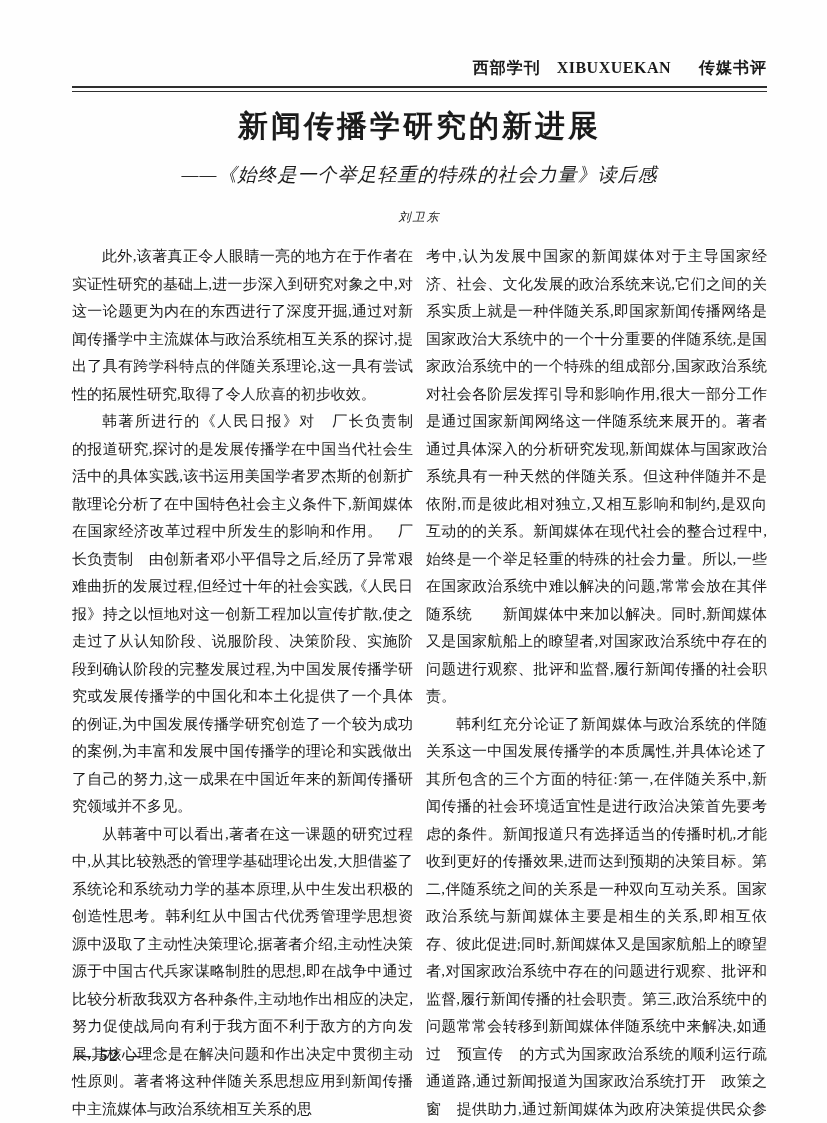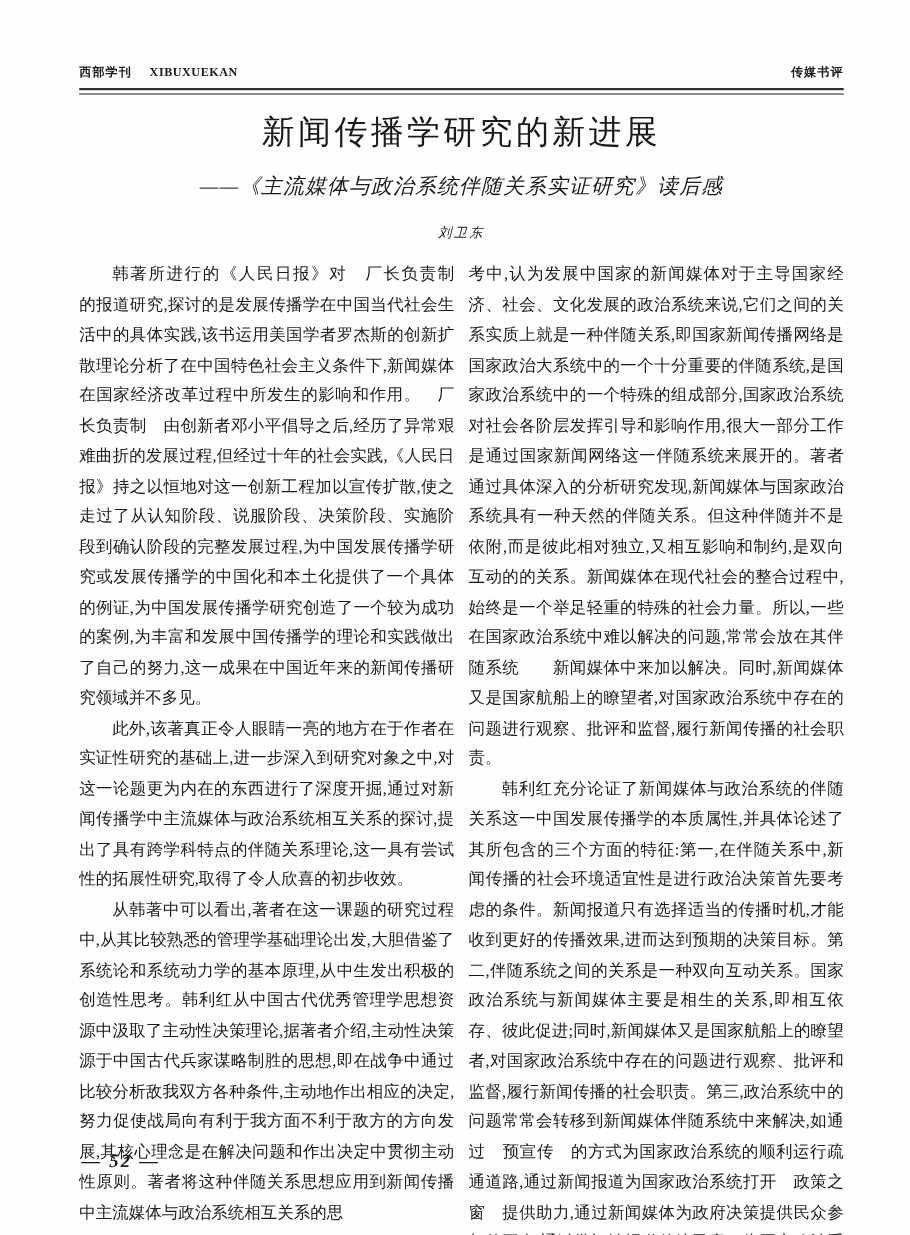--- a/index.html
+++ b/index.html
@@ -10,39 +10,39 @@
     margin: 0 auto;
     background: #fefefe;
     color: #1b1b1b;
     font-family: "Liberation Serif", "DejaVu Serif", serif;
     box-sizing: border-box;
     padding: 58px 60px 0 72px;
     overflow: hidden;
   }
   .header-row {
     display: flex;
-    justify-content: space-between;
+    justify-content: flex-end;
     align-items: flex-end;
-    font-size: 11px;
+    font-size: 16px;
     font-weight: bold;
   }
   .journal-name { letter-spacing: 1px; }
   .journal-en { margin-left: 16px; letter-spacing: 0.5px; }
   .section-label { letter-spacing: 1px; margin-left: 28px; }
   .rule-double {
     margin-top: 7px;
     height: 3px;
     border-top: 2px solid #2e2e2e;
     border-bottom: 1px solid #2e2e2e;
   }
   .article-title {
     margin: 14px 0 0 0;
     text-align: center;
     font-size: 30px;
-    font-weight: 400;
+    font-weight: 700;
     letter-spacing: 3px;
   }
   .article-subtitle {
     margin-top: 15px;
     text-align: center;
     font-size: 19px;
     font-style: italic;
     letter-spacing: 1px;
   }
   .article-author {
@@ -85,28 +85,28 @@
     <span class="journal-name">
       <span>西部学刊</span><span class="journal-en">XIBUXUEKAN</span>
     </span>
     <span class="section-label">传媒书评</span>
   </div>
 
   <div class="rule-double"></div>
 
   <h1 class="article-title">新闻传播学研究的新进展</h1>
 
-  <div class="article-subtitle">——《主流媒体与政治系统伴随关系实证研究》读后感</div>
+  <div class="article-subtitle">——《始终是一个举足轻重的特殊的社会力量》读后感</div>
 
   <div class="article-author">刘卫东</div>
 
   <div class="body-cols">
     <div class="col">
+      <p class="p-indent">此外,该著真正令人眼睛一亮的地方在于作者在实证性研究的基础上,进一步深入到研究对象之中,对这一论题更为内在的东西进行了深度开掘,通过对新闻传播学中主流媒体与政治系统相互关系的探讨,提出了具有跨学科特点的伴随关系理论,这一具有尝试性的拓展性研究,取得了令人欣喜的初步收效。</p>
       <p class="p-indent">韩著所进行的《人民日报》对　厂长负责制　的报道研究,探讨的是发展传播学在中国当代社会生活中的具体实践,该书运用美国学者罗杰斯的创新扩散理论分析了在中国特色社会主义条件下,新闻媒体在国家经济改革过程中所发生的影响和作用。　厂长负责制　由创新者邓小平倡导之后,经历了异常艰难曲折的发展过程,但经过十年的社会实践,《人民日报》持之以恒地对这一创新工程加以宣传扩散,使之走过了从认知阶段、说服阶段、决策阶段、实施阶段到确认阶段的完整发展过程,为中国发展传播学研究或发展传播学的中国化和本土化提供了一个具体的例证,为中国发展传播学研究创造了一个较为成功的案例,为丰富和发展中国传播学的理论和实践做出了自己的努力,这一成果在中国近年来的新闻传播研究领域并不多见。</p>
-      <p class="p-indent">此外,该著真正令人眼睛一亮的地方在于作者在实证性研究的基础上,进一步深入到研究对象之中,对这一论题更为内在的东西进行了深度开掘,通过对新闻传播学中主流媒体与政治系统相互关系的探讨,提出了具有跨学科特点的伴随关系理论,这一具有尝试性的拓展性研究,取得了令人欣喜的初步收效。</p>
       <p class="p-indent">从韩著中可以看出,著者在这一课题的研究过程中,从其比较熟悉的管理学基础理论出发,大胆借鉴了系统论和系统动力学的基本原理,从中生发出积极的创造性思考。韩利红从中国古代优秀管理学思想资源中汲取了主动性决策理论,据著者介绍,主动性决策源于中国古代兵家谋略制胜的思想,即在战争中通过比较分析敌我双方各种条件,主动地作出相应的决定,努力促使战局向有利于我方面不利于敌方的方向发展,其核心理念是在解决问题和作出决定中贯彻主动性原则。著者将这种伴随关系思想应用到新闻传播中主流媒体与政治系统相互关系的思</p>
     </div>
     <div class="col">
       <p>考中,认为发展中国家的新闻媒体对于主导国家经济、社会、文化发展的政治系统来说,它们之间的关系实质上就是一种伴随关系,即国家新闻传播网络是国家政治大系统中的一个十分重要的伴随系统,是国家政治系统中的一个特殊的组成部分,国家政治系统对社会各阶层发挥引导和影响作用,很大一部分工作是通过国家新闻网络这一伴随系统来展开的。著者通过具体深入的分析研究发现,新闻媒体与国家政治系统具有一种天然的伴随关系。但这种伴随并不是依附,而是彼此相对独立,又相互影响和制约,是双向互动的的关系。新闻媒体在现代社会的整合过程中,始终是一个举足轻重的特殊的社会力量。所以,一些在国家政治系统中难以解决的问题,常常会放在其伴随系统　　新闻媒体中来加以解决。同时,新闻媒体又是国家航船上的瞭望者,对国家政治系统中存在的问题进行观察、批评和监督,履行新闻传播的社会职责。</p>
       <p class="p-indent">韩利红充分论证了新闻媒体与政治系统的伴随关系这一中国发展传播学的本质属性,并具体论述了其所包含的三个方面的特征:第一,在伴随关系中,新闻传播的社会环境适宜性是进行政治决策首先要考虑的条件。新闻报道只有选择适当的传播时机,才能收到更好的传播效果,进而达到预期的决策目标。第二,伴随系统之间的关系是一种双向互动关系。国家政治系统与新闻媒体主要是相生的关系,即相互依存、彼此促进;同时,新闻媒体又是国家航船上的瞭望者,对国家政治系统中存在的问题进行观察、批评和监督,履行新闻传播的社会职责。第三,政治系统中的问题常常会转移到新闻媒体伴随系统中来解决,如通过　预宣传　的方式为国家政治系统的顺利运行疏通道路,通过新闻报道为国家政治系统打开　政策之窗　提供助力,通过新闻媒体为政府决策提供民众参与的平台,通过批评性报道传达民意、为国家政治系统正常运行清除障碍等。这些研究结论显示了著者较高的理论素养和脚踏实地的务实学风,使其在理论与实践相结合的道路上,为新闻媒体与政治系统相互关系的探讨和认知走出了一条新途,既具辩证思维的特点,又在新的表述中切中肯綮,这是韩著中一个值得称道的贡献。</p>
 
     </div>
   </div>
 
   <div class="page-num">— 52 —</div>

